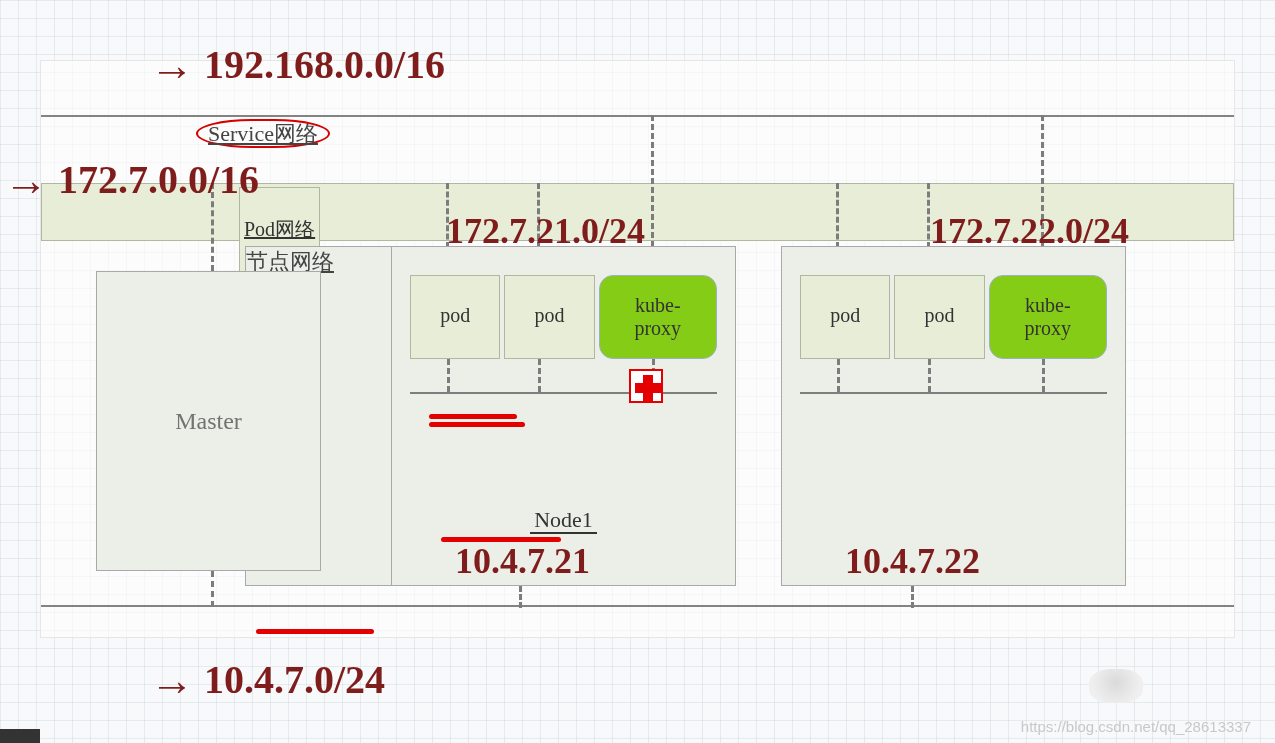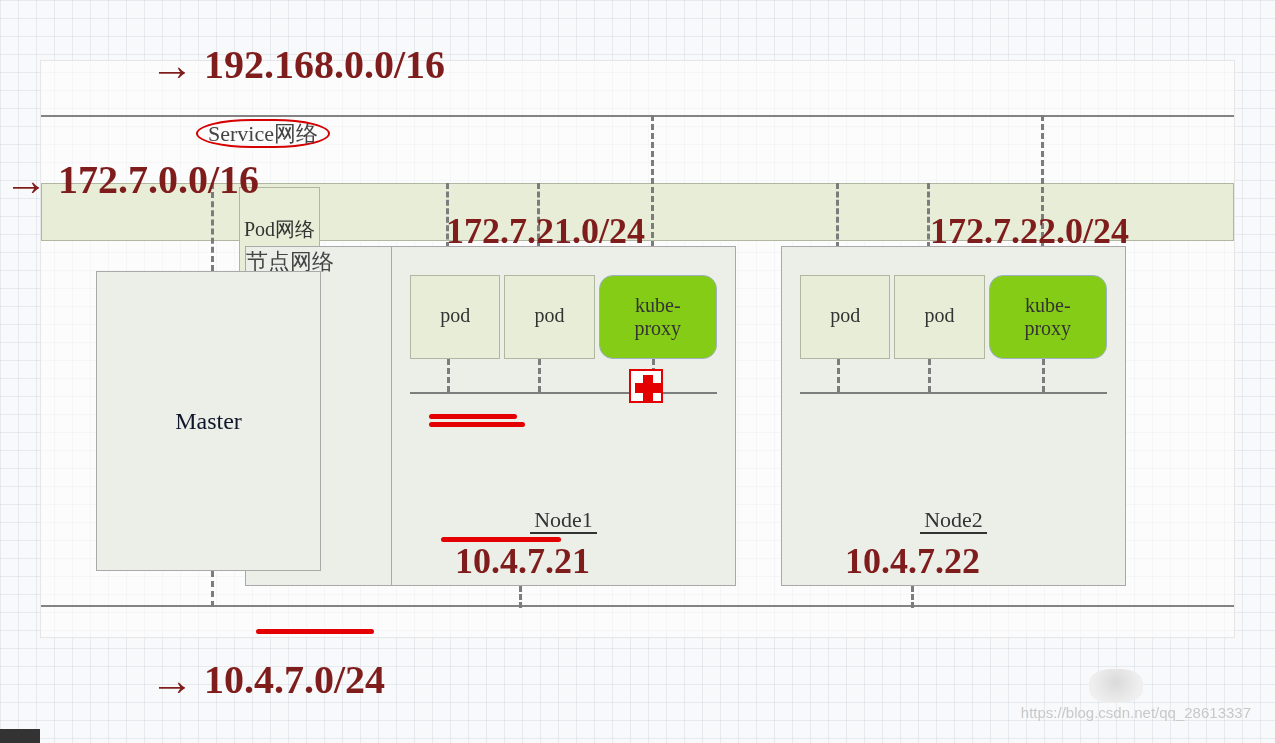--- a/index.html
+++ b/index.html
@@ -22,36 +22,36 @@
     border: 1px solid #e6e6e6;
   }
 
   
   .rule { position:absolute; left:0; right:0; height:2px; background:#838383; }
   .rule.service { top: 54px; }
   .rule.pod     { top: 122px; }
   .rule.nodes   { bottom: 30px; }
 
   .net-label {
-    position:absolute; font-size:22px; color:#444;
+    position:absolute; font-size:22px; color:#444;text-decoration:underline;
   }
   .net-label.service { left:155px; top: 58px; }
   .net-label.pod     { left:198px; top:126px; }
   .net-label.node    { left:204px; bottom:6px; }
   .circled { border:2px solid #d60000; border-radius:50%/60%; padding:0 10px; }
 
   
   .master {
     position:absolute;
     left: 55px; top: 210px;
     width: 225px; height: 300px;
     background:#eceee8;
     border:1px solid #a9a9a9;
     display:flex; align-items:center; justify-content:center;
-    font-size:24px; color:#0f172a;
+    font-size:24px; color:#737373;
   }
 
   
   .node {
     position:absolute;
     top: 185px;
     width: 345px; height: 340px;
     background:#eceee8;
     border:1px solid #a9a9a9;
   }
@@ -123,21 +123,21 @@
     position:absolute; width:34px; height:34px;
     background:#fff; border:2px solid #e40000;
   }
   .cross::before, .cross::after {
     content:""; position:absolute; background:#e40000;
   }
   .cross::before { left:12px; top:4px; width:10px; height:26px; }
   .cross::after  { left:4px; top:12px; width:26px; height:10px; }
 
   .watermark {
-    position:absolute; right:24px; bottom:22px;
+    position:absolute; right:24px; bottom:8px;
     color:#c8c8c8; font-family:Arial,sans-serif; font-size:15px;text-align:right;
   }
   .wm-dot {
     position:absolute; right:132px; bottom:40px;
     width:54px; height:34px; border-radius:40%;
     background:radial-gradient(circle at 50% 40%, #dadada, #efefef 70%);
   }
 
   .dark-left {
     position:absolute; left:0; bottom:0; width:40px; height:14px;
@@ -196,21 +196,20 @@
       <div class="pod">pod</div>
       <div class="kproxy">
         <span>kube-</span><br>
         <span>proxy</span>
       </div>
     </div>
     <div class="vdash in1a"></div>
     <div class="vdash in1b"></div>
     <div class="vdash in1c"></div>
     <div class="node-inner-rule"></div>
-    <div class="node-name"><span>Node2</span></div>
   </div>
 
   <div class="cross" style="left:588px; top:308px;"></div>
 
   <div class="ul-red u1"></div>
   <div class="ul-red" style="left:215px; bottom:3px; width:118px;"></div>
   <div class="ul-red u2"></div>
   <div class="ul-red u3"></div>
 
 </div>

